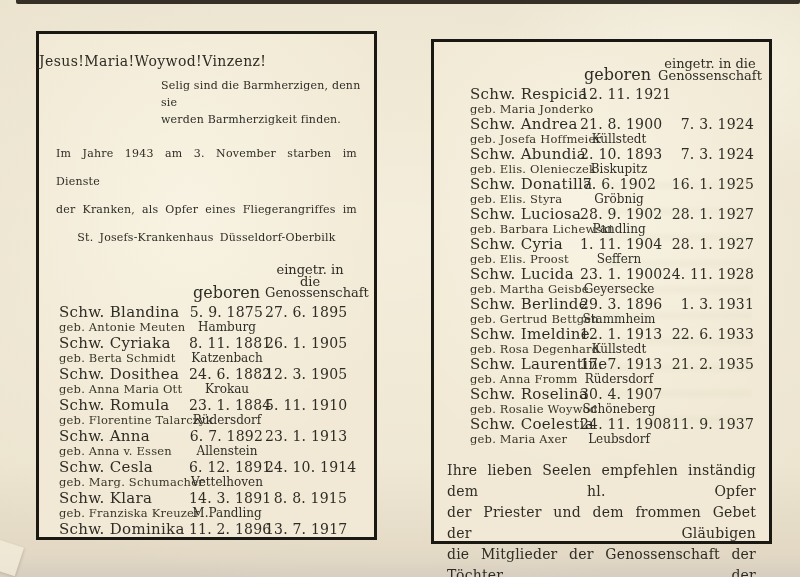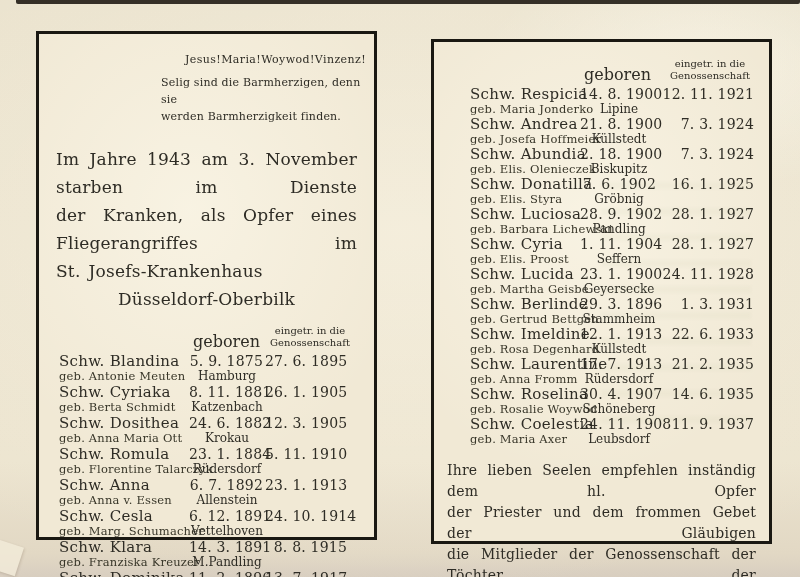--- a/index.html
+++ b/index.html
@@ -21,32 +21,32 @@
       radial-gradient(ellipse 90% 70% at 45% 35%, rgba(255,252,240,.5), rgba(0,0,0,0) 75%),
       #f1e9d5;
     border:3px solid #1a1812;}
   .page-left{left:36px;top:31px;width:341px;height:509px}
   .page-right{left:431px;top:39px;width:341px;height:505px}
   .ghost{position:absolute;right:18px;top:140px;width:150px;height:260px;
     background:repeating-linear-gradient(180deg, rgba(150,165,120,.10) 0 7px, rgba(0,0,0,0) 7px 26px);
     filter:blur(1.5px);opacity:.5;pointer-events:none}
 
   
-  .inv{display:flex;justify-content:flex-end;margin:19px 8px 0 17px;font-size:11px;letter-spacing:.4px}
+  .inv{display:flex;justify-content:flex-start;margin:19px 8px 0 0;font-size:14px;letter-spacing:.4px}
   .blessing{margin:8px 4px 0 122px;font-size:11px;line-height:17px;letter-spacing:.2px}
-  .intro{margin:20px 17px 0 17px;font-size:17px;line-height:28px;word-spacing:2.5px;letter-spacing:.2px}
+  .intro{margin:12px 17px 0 17px;font-size:11px;line-height:28px;word-spacing:2.5px;letter-spacing:.2px}
   .jl{text-align:justify;text-align-last:justify}
   .cl{text-align-last:center}
 
   
   .thead{display:grid;align-items:end;margin-top:12px}
   .pl-grid{grid-template-columns:130px 76px 90px;padding-left:20px}
   .pr-grid{grid-template-columns:110px 78px 104px;padding-left:36px}
   .h-born{grid-column:2;text-align:left;font-size:16px;line-height:13px;transform:translateX(4px)}
-  .h-ent{grid-column:3;text-align:center;font-size:10px;line-height:11.5px}
+  .h-ent{grid-column:3;text-align:center;font-size:13px;line-height:11.5px}
   .rows{margin-top:5px}
   .row{display:grid;height:31px}
   .page-right .row{height:30px}
   .nm{font-size:15px;line-height:17px;white-space:nowrap;letter-spacing:.3px}
   .mb{font-size:11.5px;line-height:13px;white-space:nowrap;color:#383629;letter-spacing:.2px}
   .dt{font-size:14px;line-height:17px;text-align:right;white-space:nowrap;letter-spacing:.2px}
   .c-born .dt{padding-right:2px}
   .c-ent .dt{padding-right:8px}
   .pl{font-size:12px;line-height:13px;text-align:center;white-space:nowrap}
 
@@ -198,24 +198,20 @@
       <div>eingetr. in die</div>
       <div>Genossenschaft</div>
     </div>
   </div>
   <div class="rows">
     <div class="row pr-grid">
       <div class="c-name">
           <div class="nm">Schw. Respicia</div>
           <div class="mb">geb. Maria Jonderko</div>
         </div>
-      <div class="c-born">
-          <div class="dt">14. 8. 1900</div>
-          <div class="pl">Lipine</div>
-        </div>
       <div class="c-ent">
           <div class="dt">12. 11. 1921</div>
         </div>
     </div>
     <div class="row pr-grid">
       <div class="c-name">
           <div class="nm">Schw. Andrea</div>
           <div class="mb">geb. Josefa Hoffmeier</div>
         </div>
       <div class="c-born">
@@ -225,21 +221,21 @@
       <div class="c-ent">
           <div class="dt">7. 3. 1924</div>
         </div>
     </div>
     <div class="row pr-grid">
       <div class="c-name">
           <div class="nm">Schw. Abundia</div>
           <div class="mb">geb. Elis. Olenieczek</div>
         </div>
       <div class="c-born">
-          <div class="dt">2. 18. 1900</div>
+          <div class="dt">2. 10. 1893</div>
           <div class="pl">Biskupitz</div>
         </div>
       <div class="c-ent">
           <div class="dt">7. 3. 1924</div>
         </div>
     </div>
     <div class="row pr-grid">
       <div class="c-name">
           <div class="nm">Schw. Donatilla</div>
           <div class="mb">geb. Elis. Styra</div>
@@ -331,23 +327,20 @@
         </div>
     </div>
     <div class="row pr-grid">
       <div class="c-name">
           <div class="nm">Schw. Roselina</div>
           <div class="mb">geb. Rosalie Woywod</div>
         </div>
       <div class="c-born">
           <div class="dt">30. 4. 1907</div>
           <div class="pl">Schöneberg</div>
-        </div>
-      <div class="c-ent">
-          <div class="dt">14. 6. 1935</div>
         </div>
     </div>
     <div class="row pr-grid">
       <div class="c-name">
           <div class="nm">Schw. Coelestia</div>
           <div class="mb">geb. Maria Axer</div>
         </div>
       <div class="c-born">
           <div class="dt">24. 11. 1908</div>
           <div class="pl">Leubsdorf</div>

